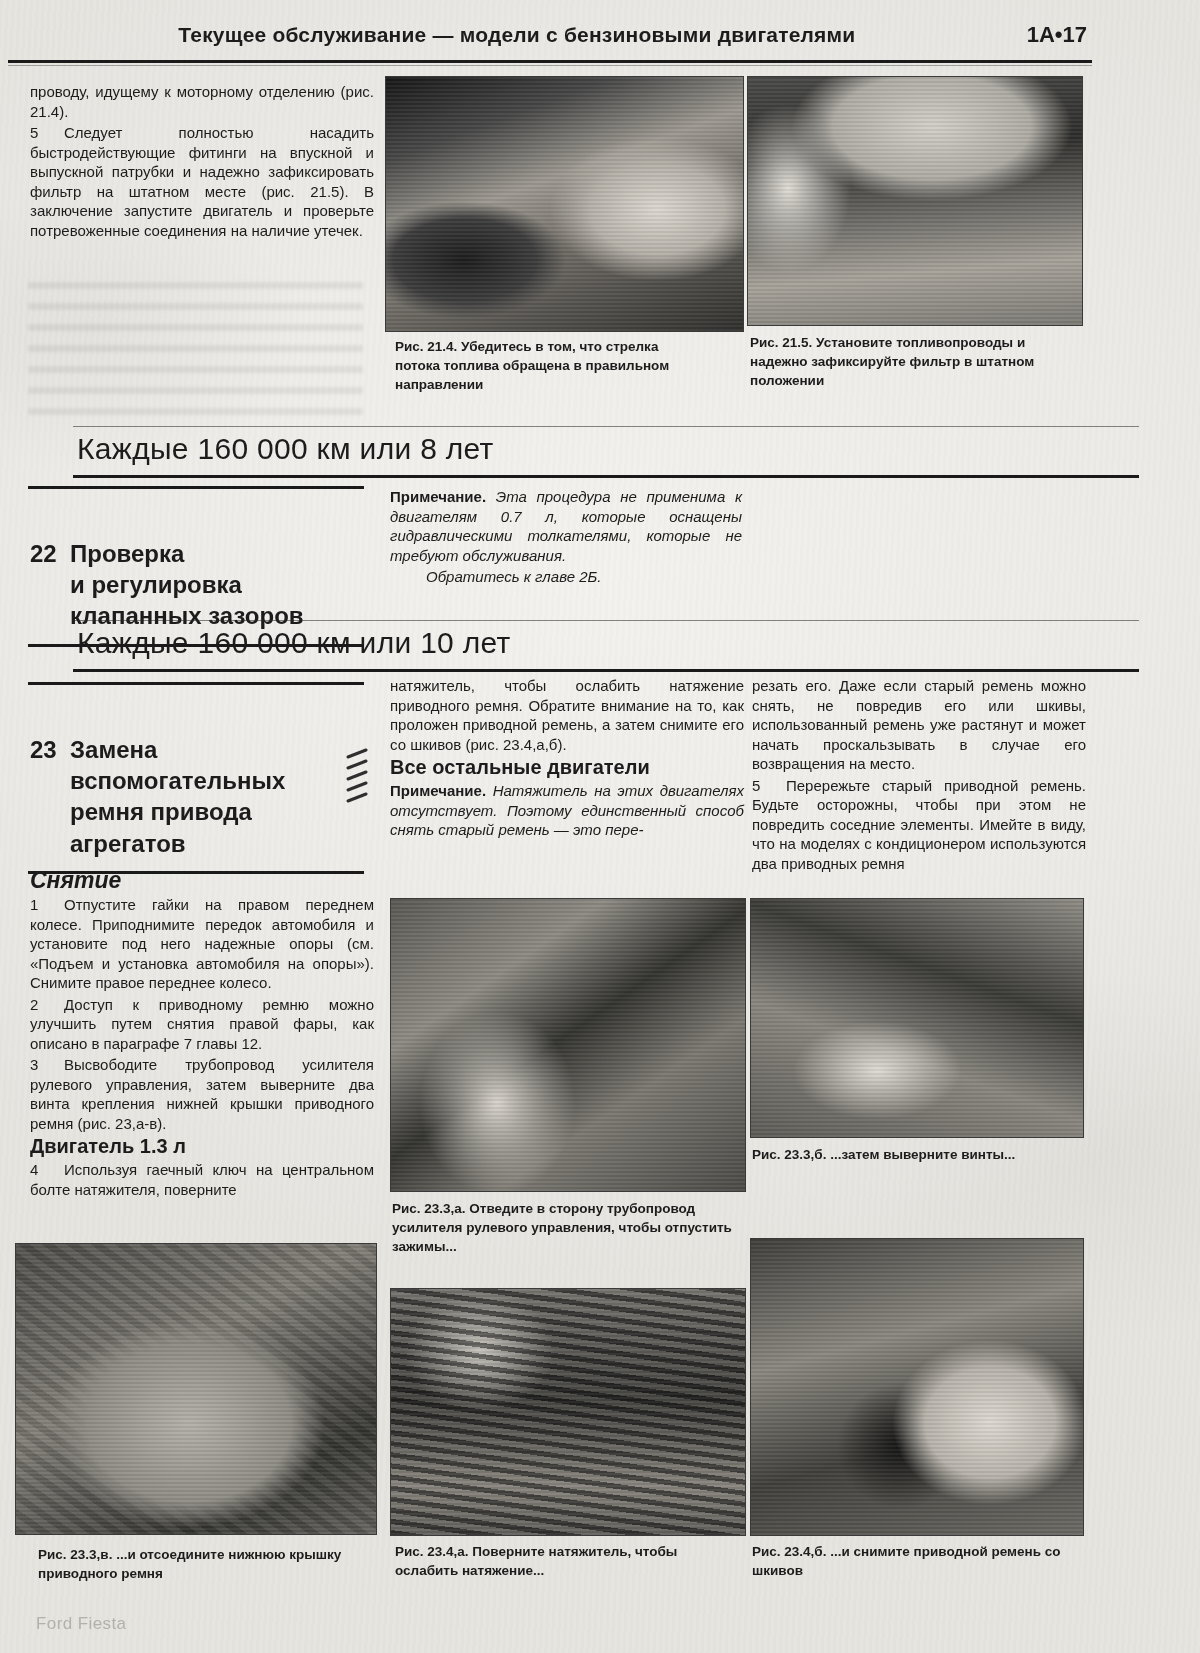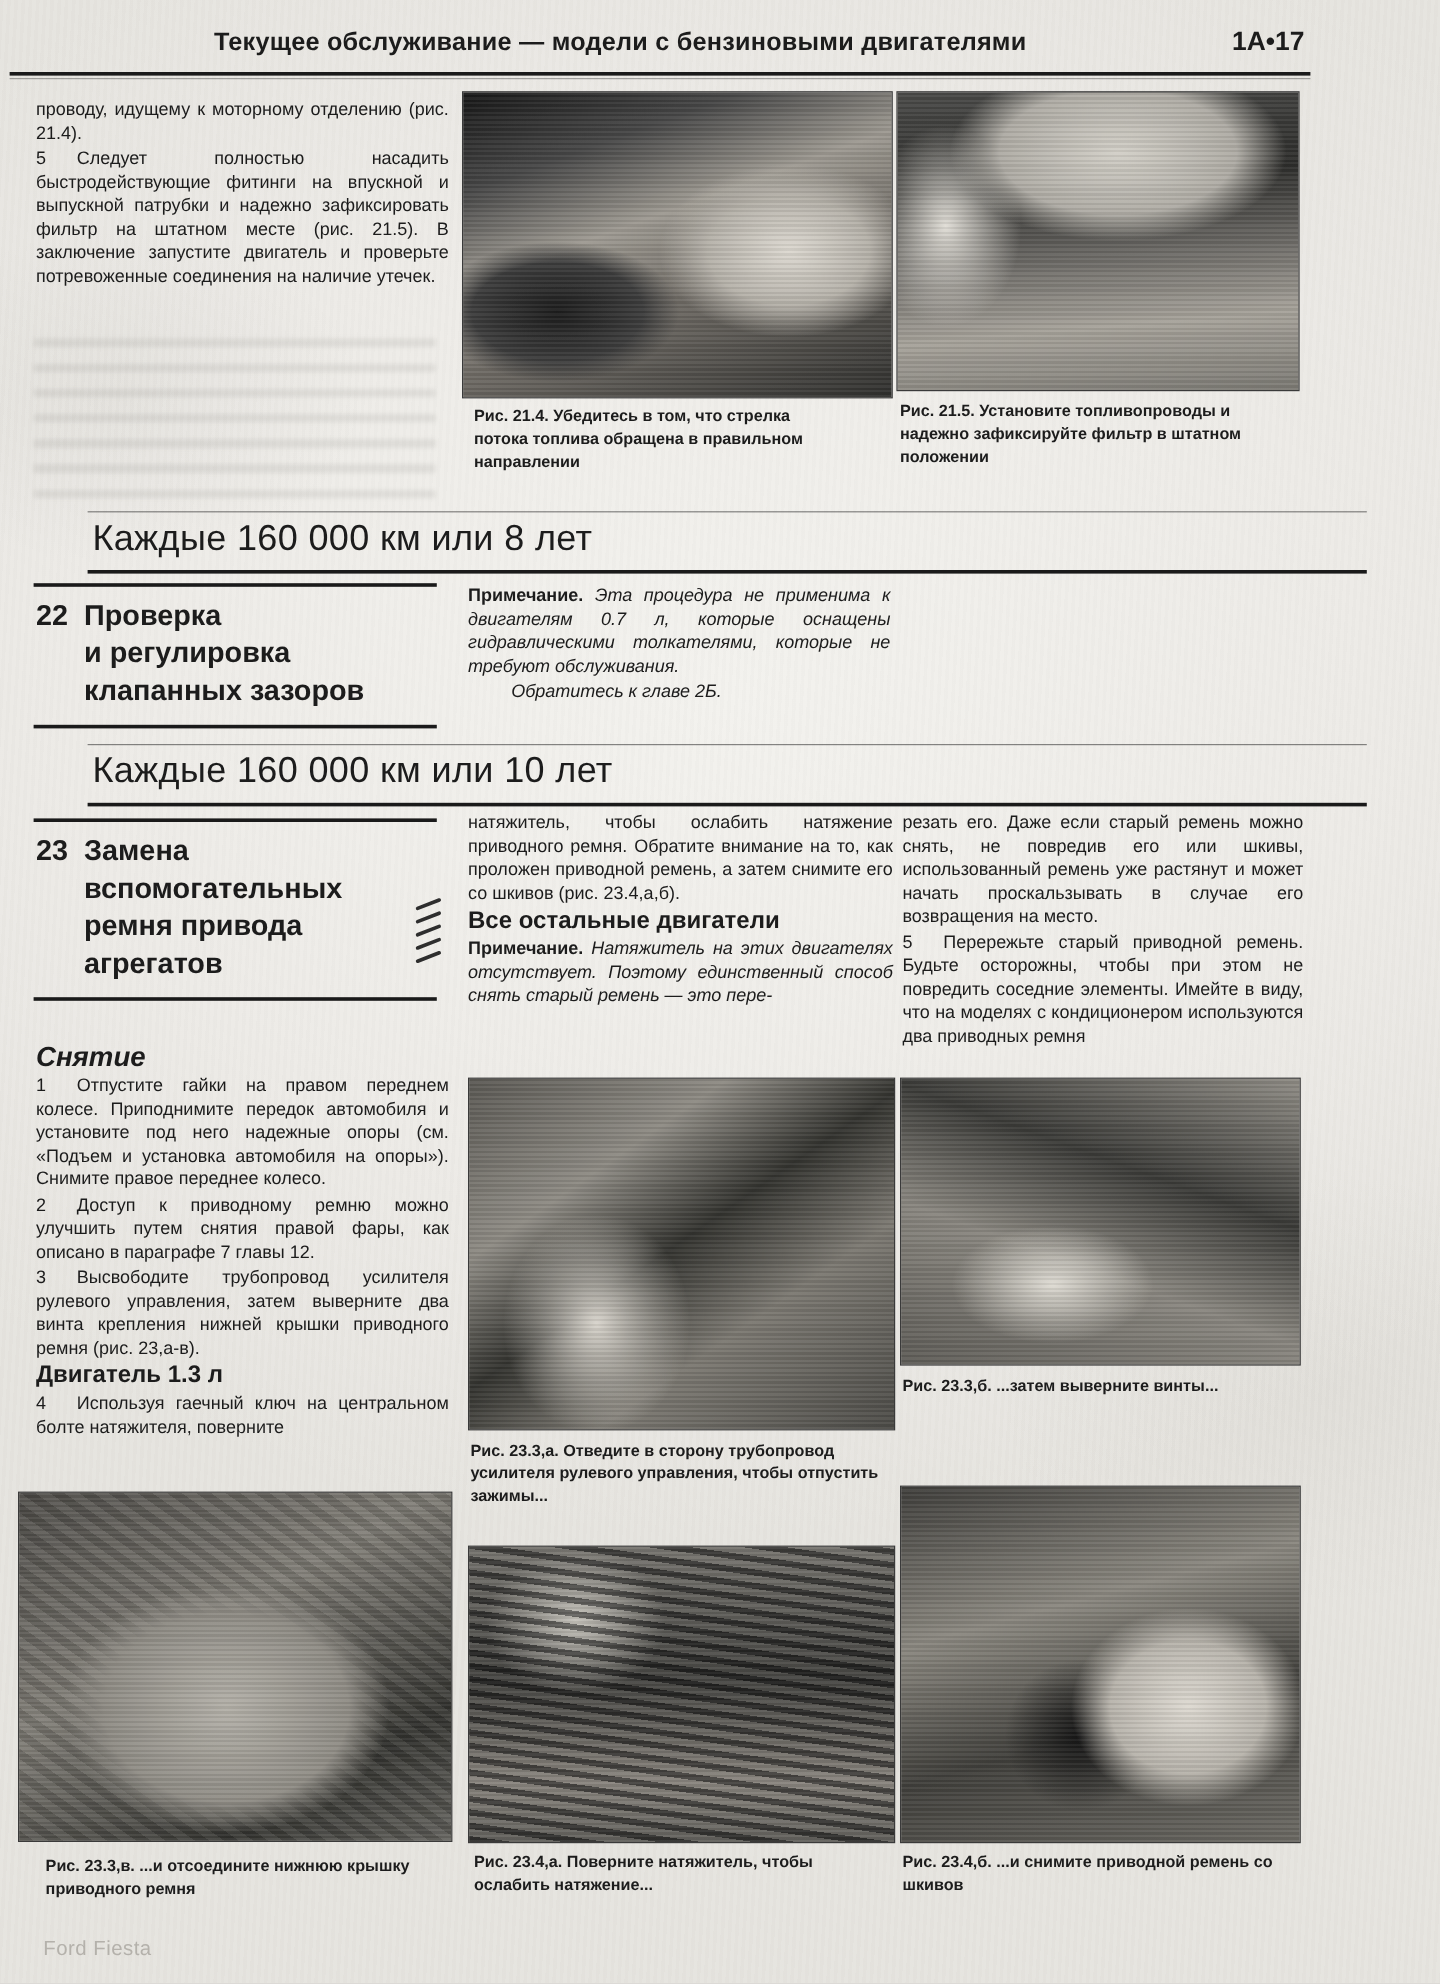--- a/index.html
+++ b/index.html
@@ -46,21 +46,21 @@
     font-weight:normal;font-size:30px;letter-spacing:.3px;margin-left:48px;
   }
   
   .secbox{
     position:absolute;left:28px;width:334px;
     border-top:3px solid #1a1a1a;
     border-bottom:3px solid #1a1a1a;
     padding:9px 0 12px 2px;
     font-weight:bold;font-size:24px;line-height:1.3;
   }
-  .secbox .secnum{display:inline-block;min-width:40px;}
+  .secbox .secnum{display:inline-block;min-width:40px;margin-top:40px;}
   .secbox .secline{margin-left:40px;}
   .sec-icon{position:absolute;right:-6px;top:62px;}
 
   
   .photo{position:absolute;border:1px solid #3a3a3a;overflow:hidden;background:#8d8b86;}
   .photo::after{
     content:"";position:absolute;inset:0;
     background:repeating-linear-gradient(0deg, rgba(255,255,255,.05) 0 2px, rgba(0,0,0,.06) 2px 4px);
   }
   .ph-a{background:

